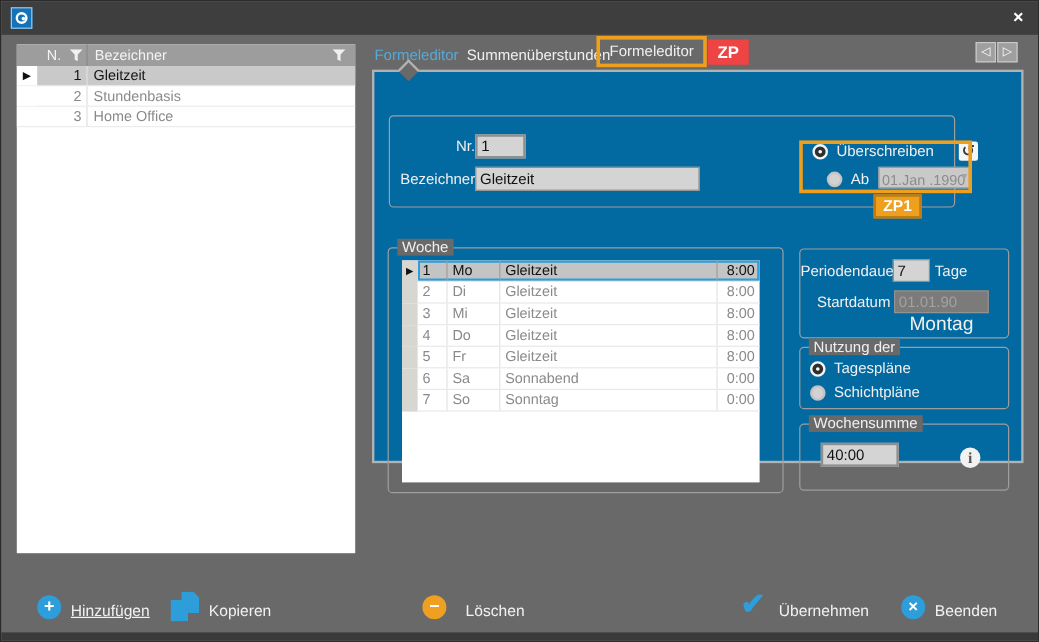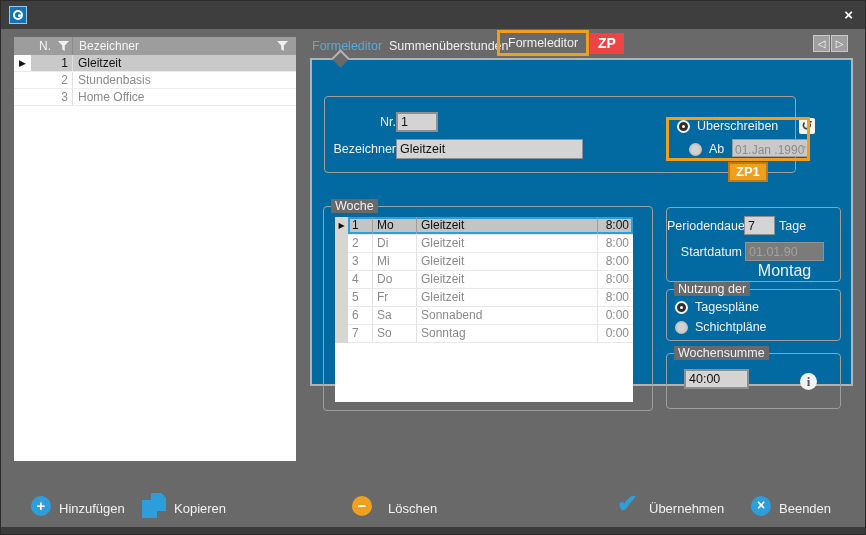--- a/index.html
+++ b/index.html
@@ -271,21 +271,21 @@
     <div class="group wsbox">
       <span class="group-label">Wochensumme</span>
       <input class="tbox" style="left: 17px; top: 15px; width: 65px; height: 20px;" readonly="" value="40:00">
       <div class="info-icon">i</div>
     </div>
   </div>
 
   <div class="circle-icon blue" style="left:30px;">
       <span>+</span>
     </div>
-  <span class="footer-label" style="left:58px;">Hinzufügen</span>
+  <span class="footer-label" style="left:58px;text-decoration:underline;">Hinzufügen</span>
 
   <div class="copy-icon">
       <div class="page back"></div>
       <div class="page front"></div>
     </div>
   <span class="footer-label" style="left:173px;">Kopieren</span>
 
   <div class="circle-icon orange" style="left:351px;">
       <span>−</span>
     </div>

